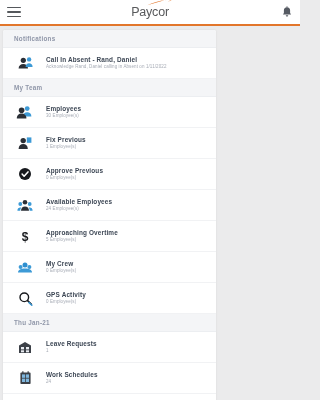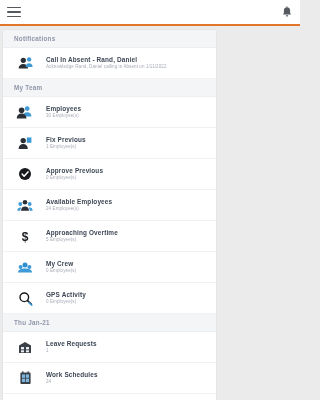--- a/index.html
+++ b/index.html
@@ -148,20 +148,28 @@
 
 <div class="app">
 
   <div class="header">
     <div class="hamburger">
       <span></span>
       <span></span>
       <span></span>
     </div>
 
+    <div class="logo">
+      <span class="logo-text">Paycor</span>
+      <span class="logo-swoosh">
+        <svg width="26" height="7" viewBox="0 0 26 7">
+          <path d="M0 6.3 C7 3.2, 15 0.9, 24 0.6 L20.5 3.1 L25.6 0.4 L21.2 0.1 Z" fill="#e2762b"></path>
+        </svg>
+      </span>
+    </div>
 
     <div class="bell">
       <svg width="12" height="13" viewBox="0 0 12 13">
         <path d="M6 1.2 C4 1.2 2.9 2.5 2.9 4.3 L2.9 7 L1.9 8.6 L10.1 8.6 L9.1 7 L9.1 4.3 C9.1 2.5 8 1.2 6 1.2 Z" fill="#565b63"></path>
         <rect x="5.4" y="0.2" width="1.2" height="1.2" rx="0.6" fill="#565b63"></rect>
         <path d="M4.8 9.2 C4.8 10.1 5.3 10.6 6 10.6 C6.7 10.6 7.2 10.1 7.2 9.2 Z" fill="#565b63"></path>
       </svg>
     </div>
   </div>
   <div class="orange-rule"></div>

